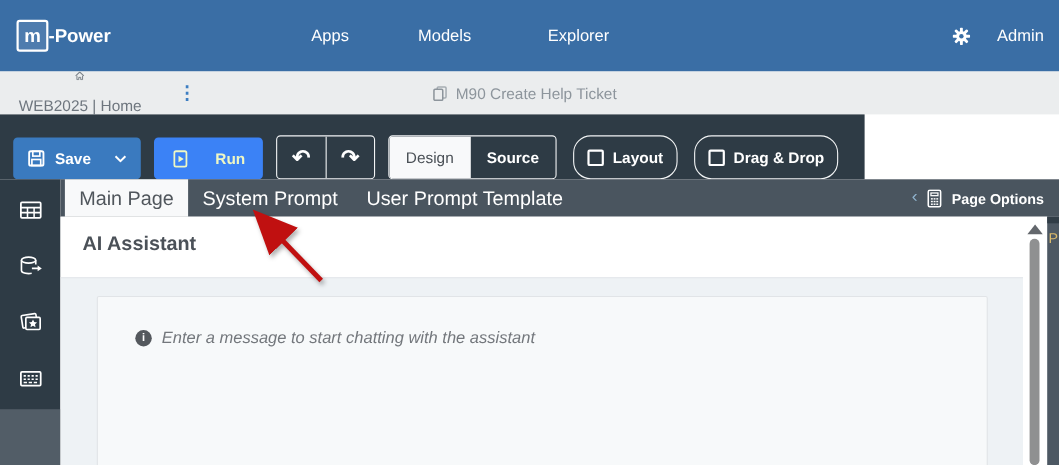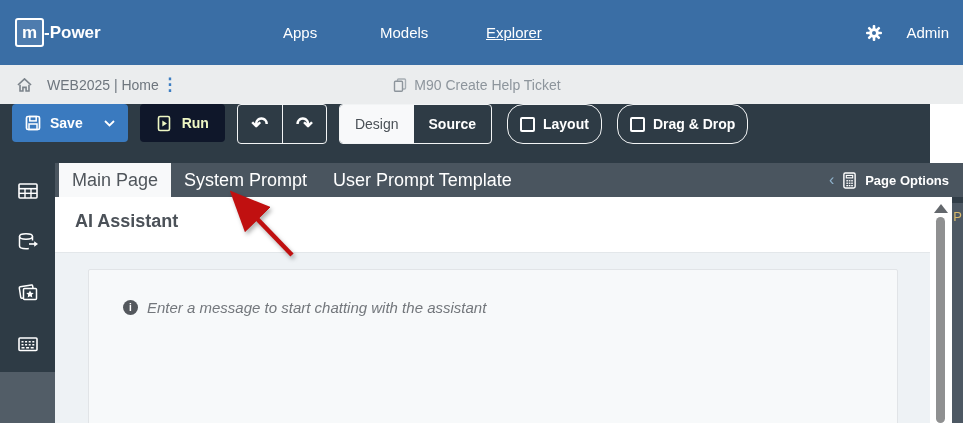--- a/index.html
+++ b/index.html
@@ -7,40 +7,40 @@
   body { font-family:"Liberation Sans", sans-serif; }
   .app { position:relative; width:963px; height:423px; overflow:hidden; background:#fff; }
 
   
   .navbar { position:absolute; left:0; top:0; width:963px; height:65px; background:#3a6ea5; }
   .logo { position:absolute; left:15px; top:18px; display:flex; align-items:center; color:#fff; font-weight:bold; font-size:17px; }
   .logo-box { width:29px; height:29px; border:2px solid #fff; border-radius:3px; background:rgba(255,255,255,0.10);
               display:flex; align-items:center; justify-content:center; font-size:17px; }
   .nav-menu { position:absolute; top:0; height:65px; display:flex; align-items:center; color:#fff; font-size:15px; }
   .nav-item { cursor:pointer; }
-  #nav-apps { left:283px; } #nav-models { left:380px; } #nav-explorer { left:486px;text-decoration:underline; }
+  #nav-apps { left:283px; } #nav-models { left:380px; } #nav-explorer { left:498px; }
   .nav-admin { position:absolute; right:14px; top:0; height:65px; display:flex; align-items:center; gap:24px; color:#fff; font-size:15px; }
 
   
   .crumbrow { position:absolute; left:0; top:65px; width:963px; height:39px; background:#ebedee; }
-  .home-link { position:absolute; left:17px; top:0; height:39px; display:flex; align-items:center; gap:15px; color:#6e767e; font-size:14px; }
+  .home-link { position:absolute; left:17px; top:0; height:39px; display:flex; align-items:center; gap:15px; color:#6e767e; font-size:14px;flex-direction:column; }
   .kebab { position:absolute; left:160px; top:0; height:39px; width:20px; display:flex; align-items:center; justify-content:center;
            color:#3d7ec2; font-size:17px; font-weight:bold; letter-spacing:0; cursor:pointer; }
   .session-tab { position:absolute; top:0; height:39px; display:flex; align-items:center; justify-content:center; gap:7px; font-size:14px; cursor:pointer; }
   .session-tab.active { left:197px; width:188px; color:#5b6167; }
   .session-tab.active::after { content:""; position:absolute; left:0; right:0; bottom:0; height:4px; background:#e92e63; }
   .session-tab.inactive { left:392px; width:170px; color:#8d959c; }
 
   
-  .toolbar { position:absolute; left:0; top:104px; width:930px; height:59px; background:#2e3b45;
-             display:flex; align-items:flex-start; padding-left:12px; }
+  .toolbar { position:absolute; left:0; top:104px; width:786px; height:59px; background:#2e3b45;
+             display:flex; align-items:flex-end; padding-left:12px; }
   .btn { display:flex; align-items:center; border-radius:4px; height:38px; cursor:pointer; color:#fff; font-size:14px; font-weight:bold; }
   .btn-save { background:#3a7abf; padding:0 13px; gap:9px; margin-right:12px; }
   .btn-save .caret { margin-left:12px; display:flex; }
-  .btn-run { background:#0f172a; padding:0 16px; gap:10px; color:#eef7c4; margin-right:12px; }
+  .btn-run { background:#3b82f6; padding:0 16px; gap:24px; color:#eef7c4; margin-right:12px; }
   .group { display:flex; align-items:stretch; height:40px; border:1.5px solid #f2f4f5; border-radius:4px; overflow:hidden; }
   .history { margin-right:12px; }
   .history .cell { width:44px; display:flex; align-items:center; justify-content:center; color:#fff; font-size:20px; font-weight:bold; cursor:pointer; }
   .history .cell + .cell { border-left:1.5px solid #f2f4f5; }
   .viewtoggle { margin-right:15px; }
   .viewtoggle .cell { display:flex; align-items:center; padding:16px 15px; font-size:14px; cursor:pointer; }
   .viewtoggle .design { background:#f8f9fa; color:#4a5056; }
   .viewtoggle .source { color:#fff; font-weight:bold; }
   .checkbtn { border:1.5px solid #f2f4f5; border-radius:16px; height:40px; display:flex; align-items:center; padding:0 12px; gap:8px;
               color:#fff; font-size:14px; font-weight:bold; margin-right:15px; cursor:pointer; }

